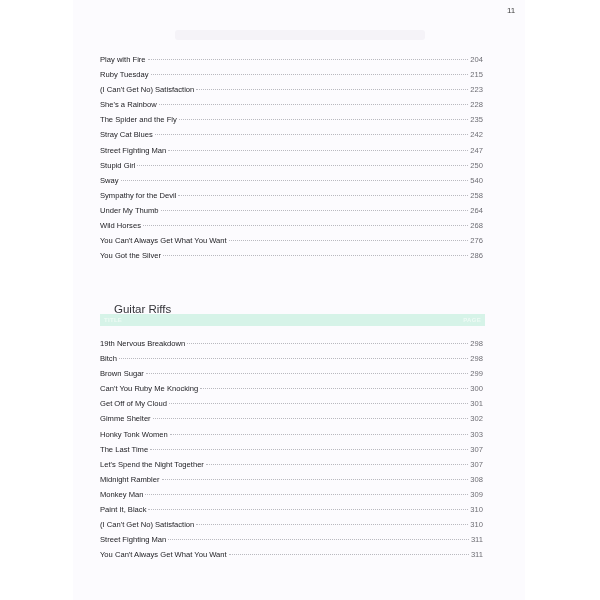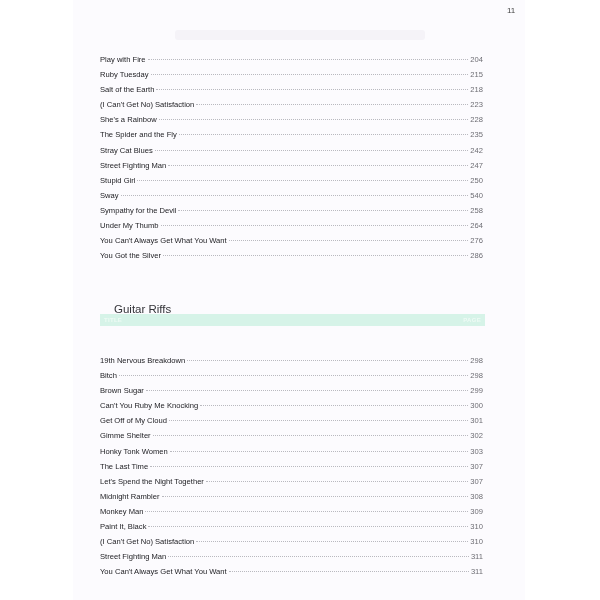--- a/index.html
+++ b/index.html
@@ -42,21 +42,21 @@
     }
     .toc-list {
       position: absolute;
       left: 100px;
       width: 383px;
       margin: 0;
       padding: 0;
       list-style: none;
     }
     .toc-list.songs { top: 47px; text-align: center; }
-    .toc-list.riffs { top: 348px; text-align: center; }
+    .toc-list.riffs { top: 331px; text-align: center; }
     .toc-row {
       display: flex;
       align-items: baseline;
       height: 15.1px;
       font-size: 7.6px;
     }
     .toc-title {
       white-space: nowrap;
       font-weight: 500;
       color: #222226;
@@ -113,25 +113,20 @@
       <span class="toc-title">Play with Fire</span>
       <span class="toc-dots"></span>
       <span class="toc-page">204</span>
     </li>
   <li class="toc-row">
       <span class="toc-title">Ruby Tuesday</span>
       <span class="toc-dots"></span>
       <span class="toc-page">215</span>
     </li>
   <li class="toc-row">
-      <span class="toc-title">Salt of the Earth</span>
-      <span class="toc-dots"></span>
-      <span class="toc-page">218</span>
-    </li>
-  <li class="toc-row">
       <span class="toc-title">(I Can't Get No) Satisfaction</span>
       <span class="toc-dots"></span>
       <span class="toc-page">223</span>
     </li>
   <li class="toc-row">
       <span class="toc-title">She's a Rainbow</span>
       <span class="toc-dots"></span>
       <span class="toc-page">228</span>
     </li>
   <li class="toc-row">
@@ -161,20 +156,25 @@
     </li>
   <li class="toc-row">
       <span class="toc-title">Sympathy for the Devil</span>
       <span class="toc-dots"></span>
       <span class="toc-page">258</span>
     </li>
   <li class="toc-row">
       <span class="toc-title">Under My Thumb</span>
       <span class="toc-dots"></span>
       <span class="toc-page">264</span>
+    </li>
+  <li class="toc-row">
+      <span class="toc-title">Wild Horses</span>
+      <span class="toc-dots"></span>
+      <span class="toc-page">268</span>
     </li>
   <li class="toc-row">
       <span class="toc-title">You Can't Always Get What You Want</span>
       <span class="toc-dots"></span>
       <span class="toc-page">276</span>
     </li>
   <li class="toc-row">
       <span class="toc-title">You Got the Silver</span>
       <span class="toc-dots"></span>
       <span class="toc-page">286</span>

